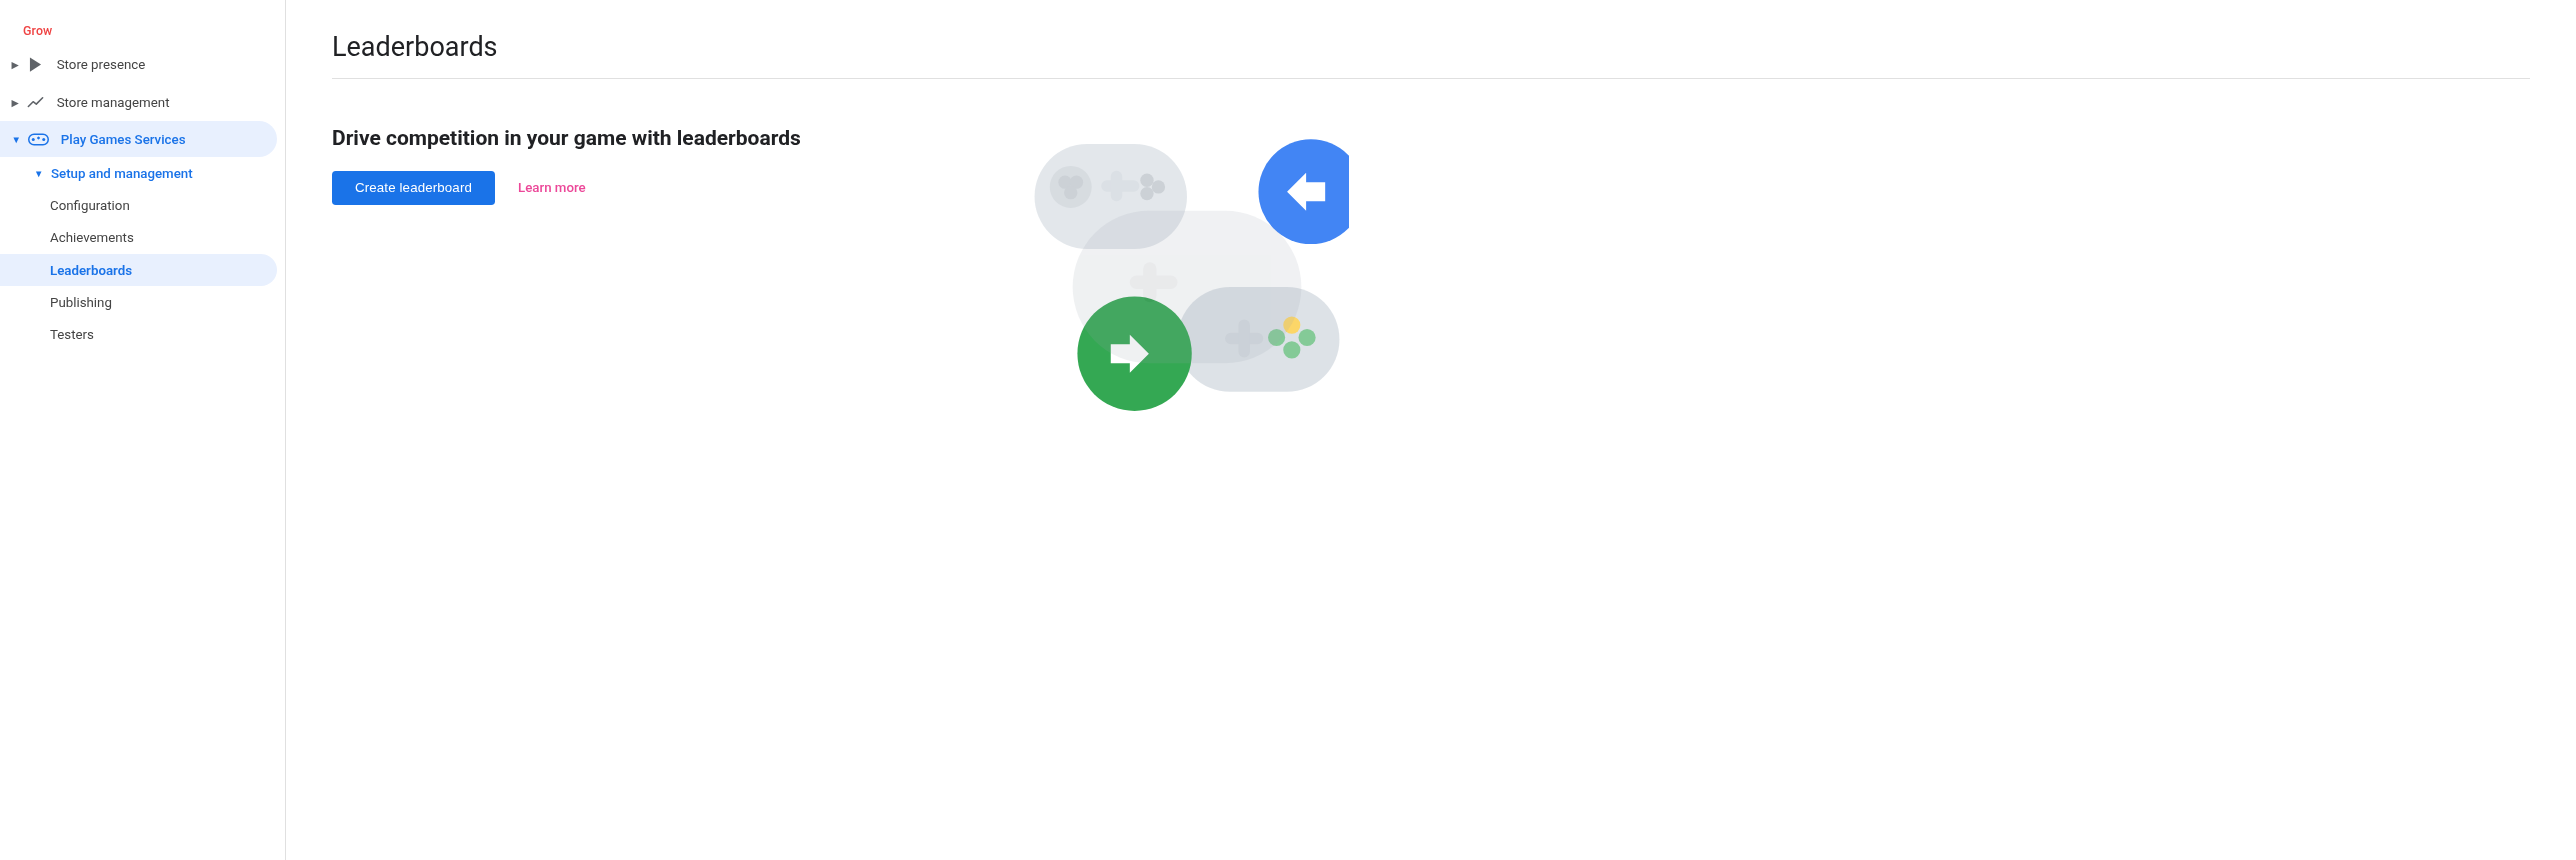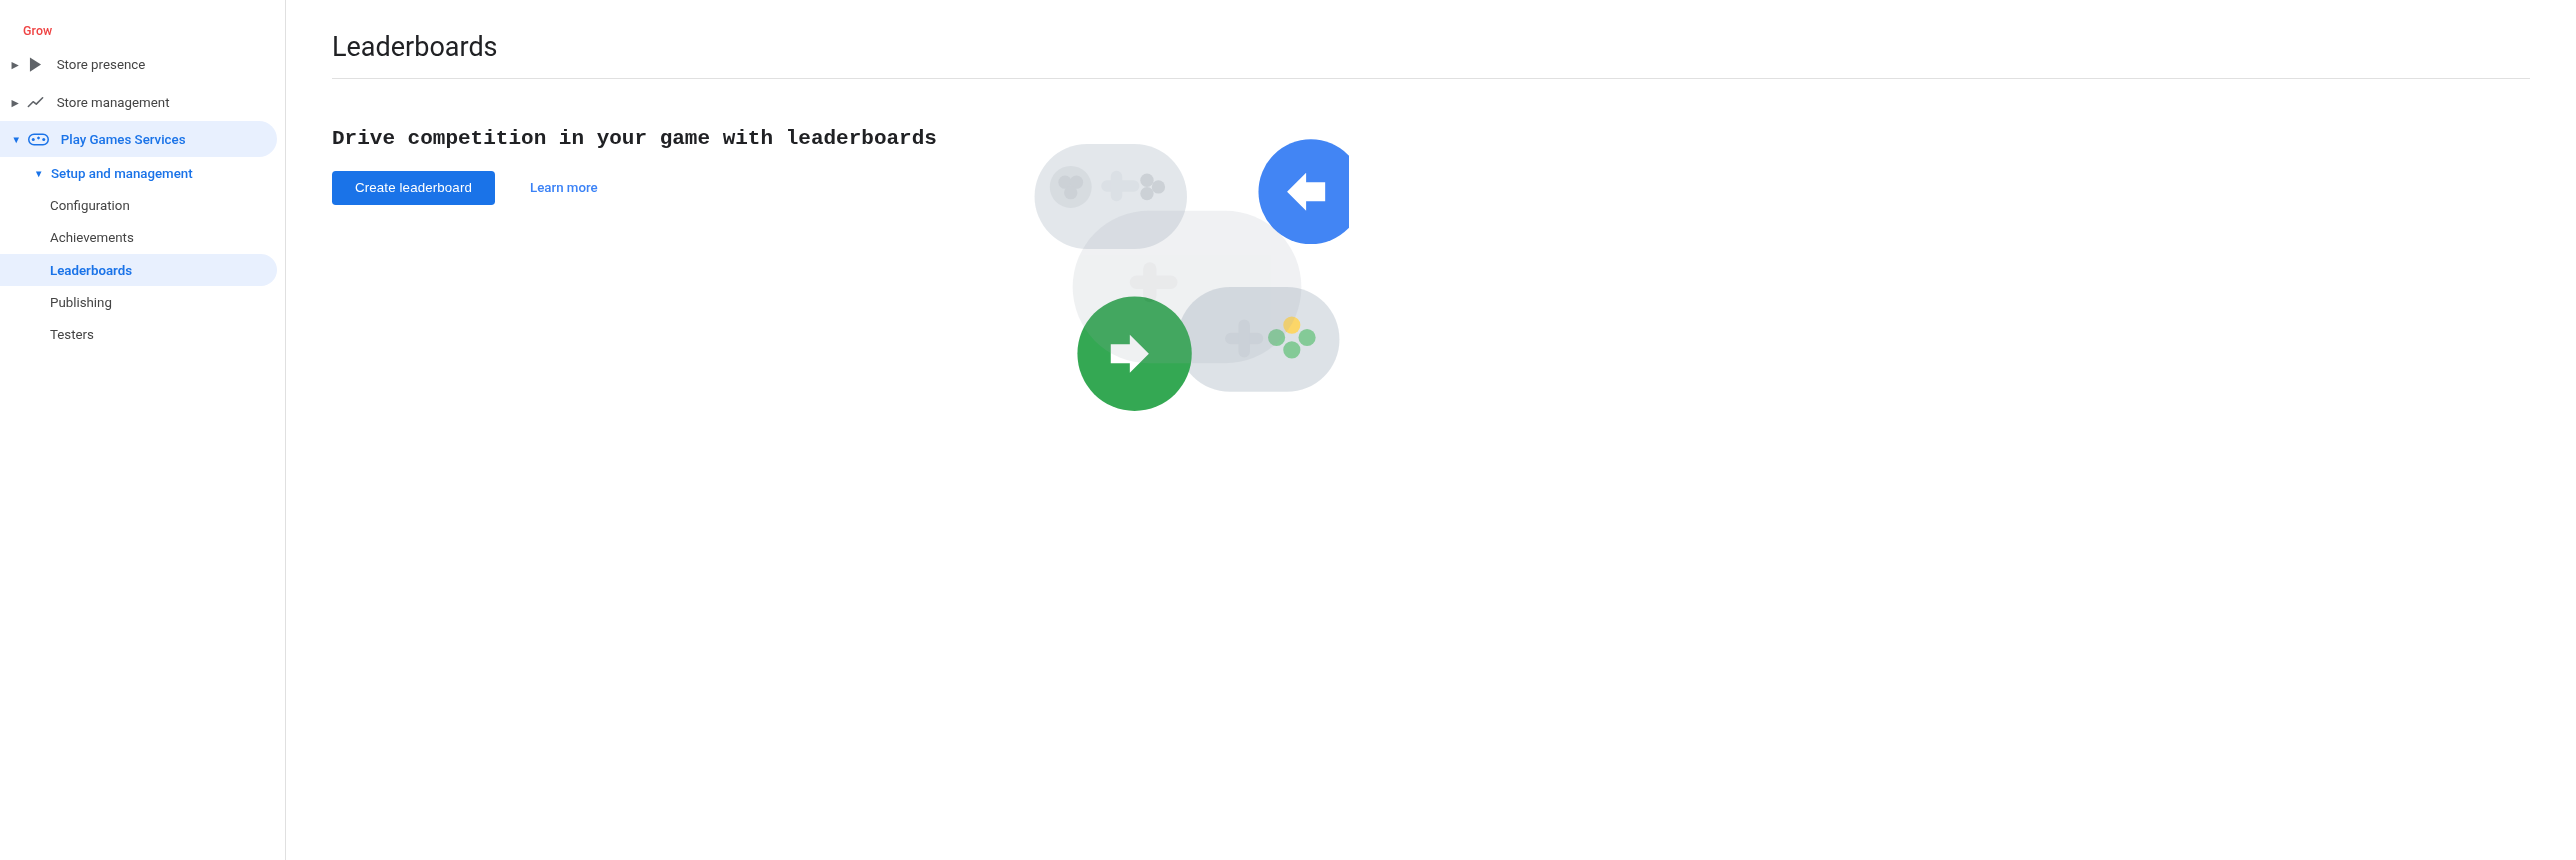--- a/index.html
+++ b/index.html
@@ -125,50 +125,49 @@
       flex: 1;
       max-width: 647px;
     }
 
     .content-heading {
       font-size: 21px;
       font-weight: 700;
       color: #202124;
       margin-bottom: 19px;
       line-height: 1.3;
-      font-family: Liberation Mono, monospace;
     }
 
     .content-body {
       font-size: 13.3px;
       color: #444;
       line-height: 1.7;
       margin-bottom: 30.5px;
     }
 
     .actions {
       display: flex;
       align-items: center;
-      gap: 35px;
+      gap: 23px;
     }
 
     .btn-primary {
       background: #1a73e8;
       color: #fff;
       border: none;
       padding: 9.5px 23px;
       border-radius: 3.8px;
       font-size: 13.3px;
       font-weight: 500;
       cursor: pointer;
       letter-spacing: 0.01em;
     }
 
     .link-learn-more {
-      color: #3b82f6;
+      color: #ec4899;
       font-size: 13.3px;
       font-weight: 500;
       cursor: pointer;
       text-decoration: none;
     }
 
     
     .illustration {
       width: 324px;
       min-width: 267px;

